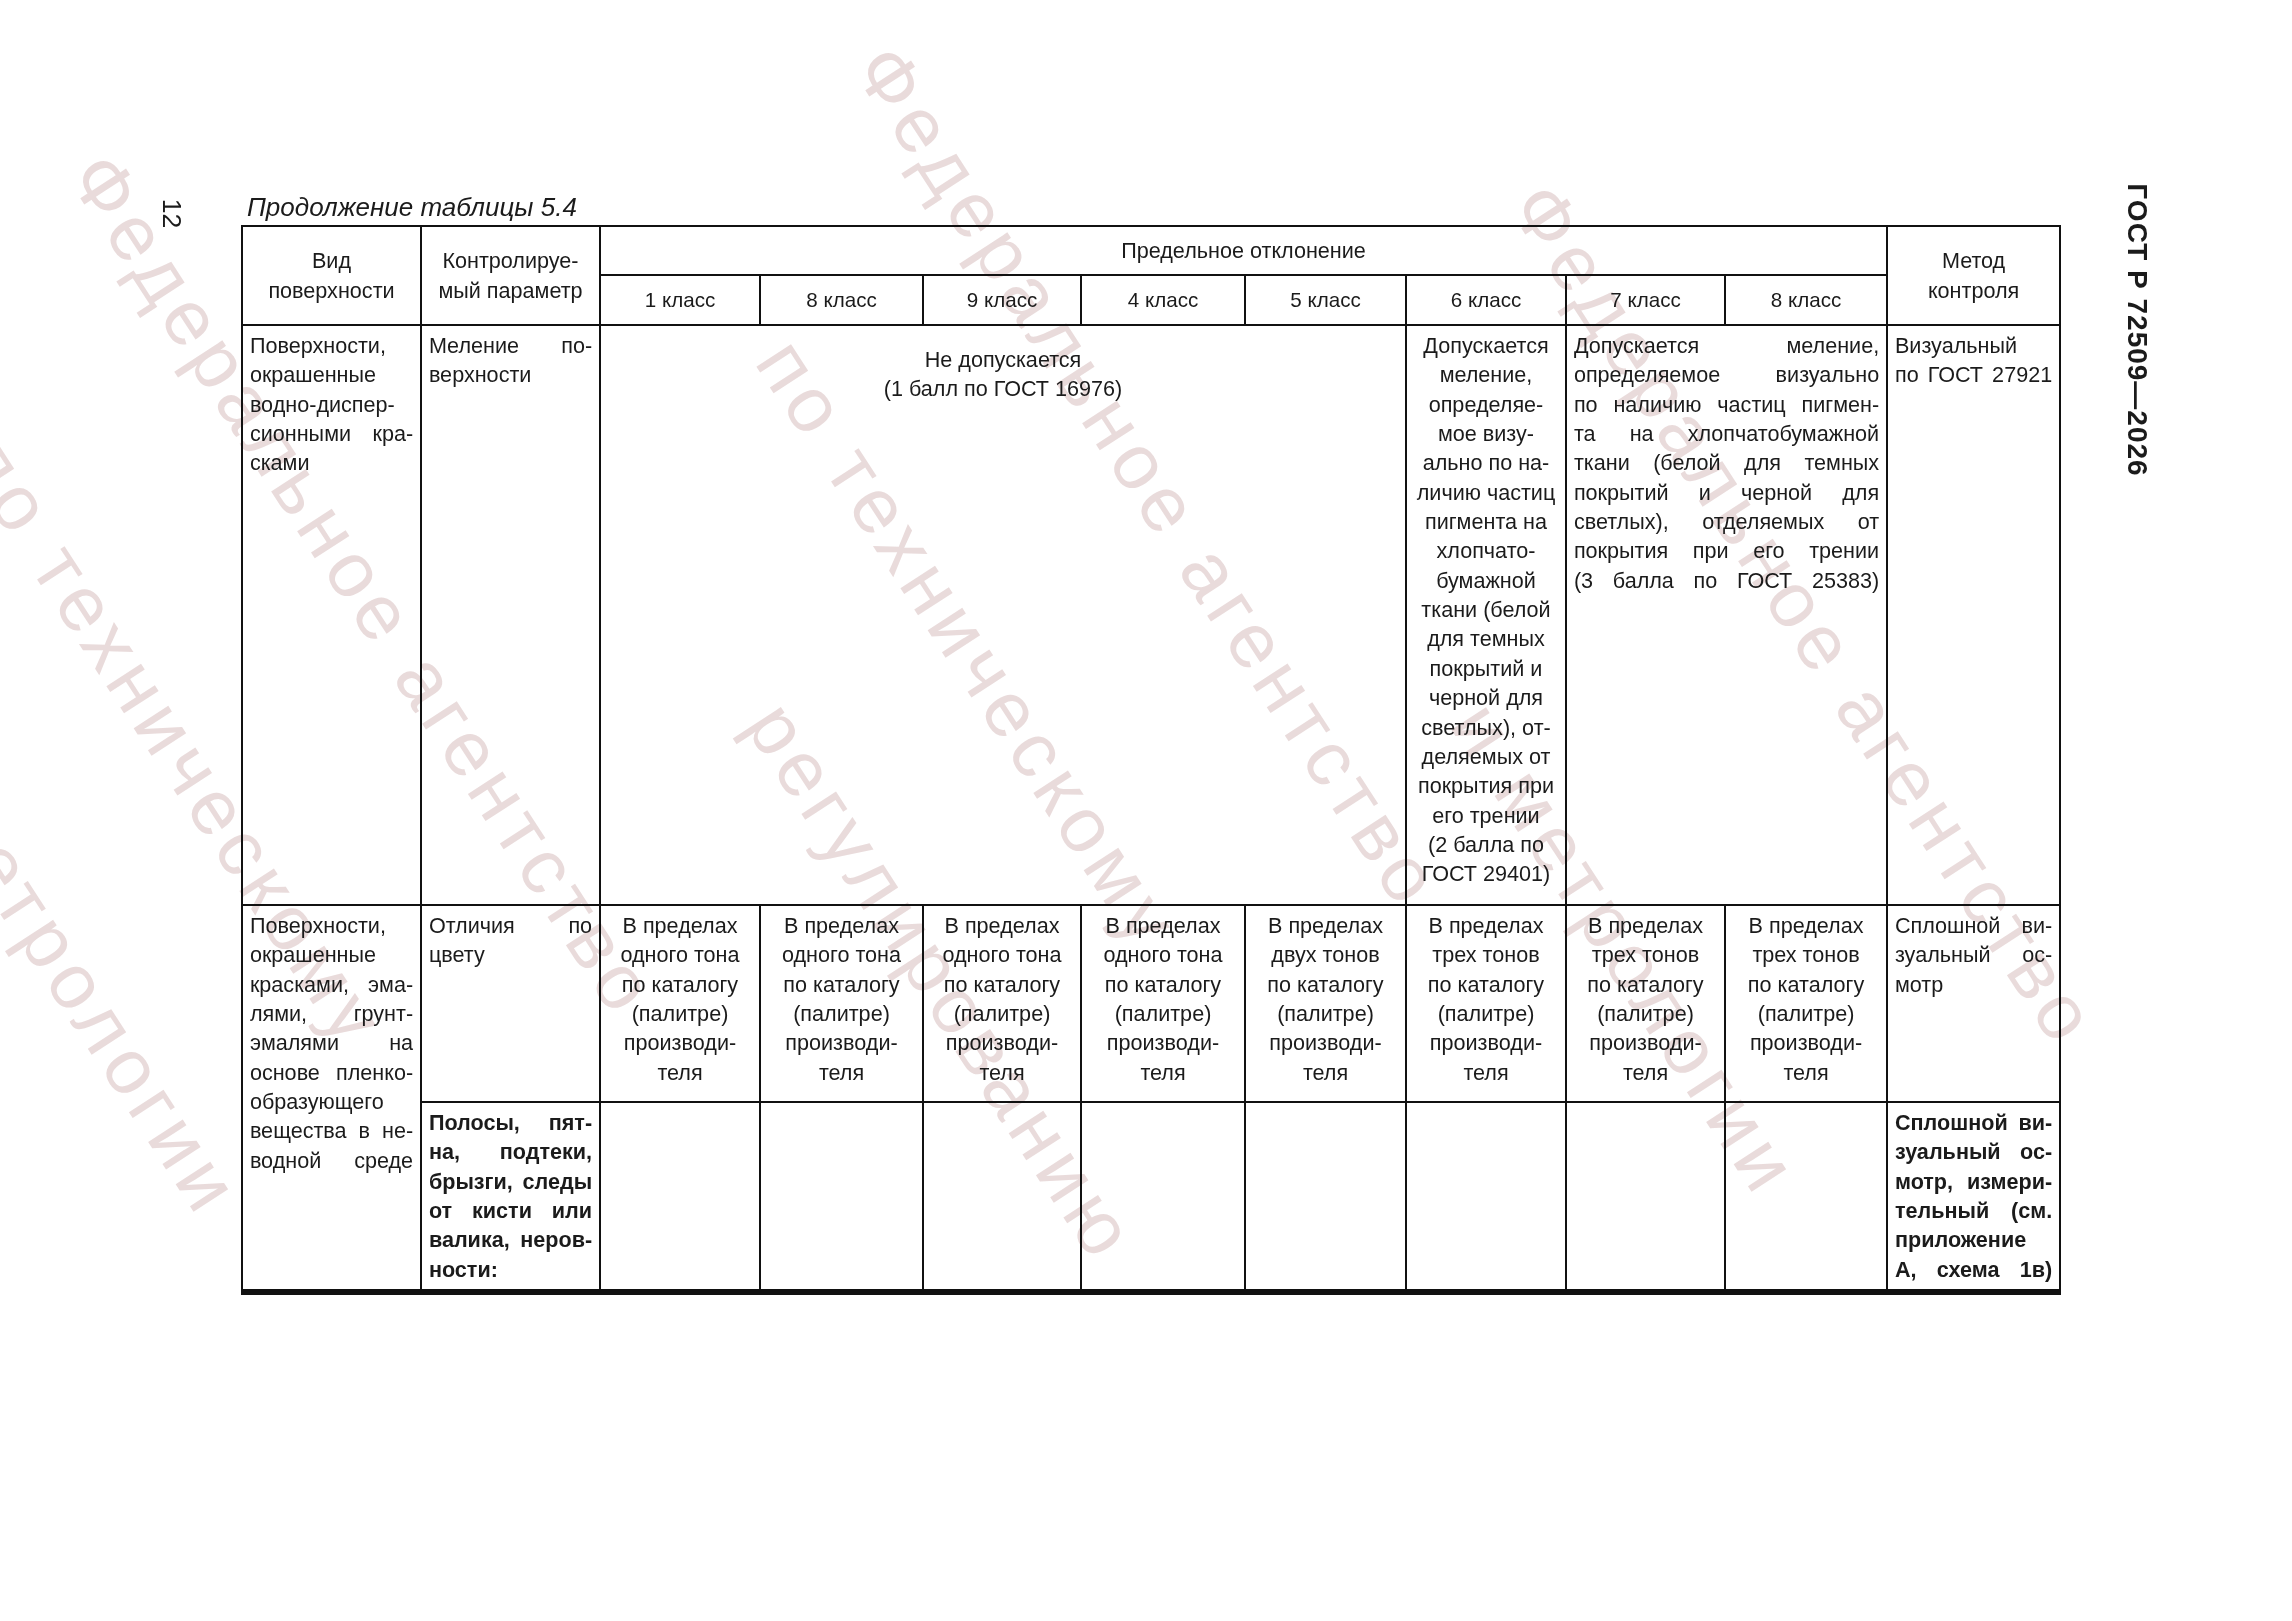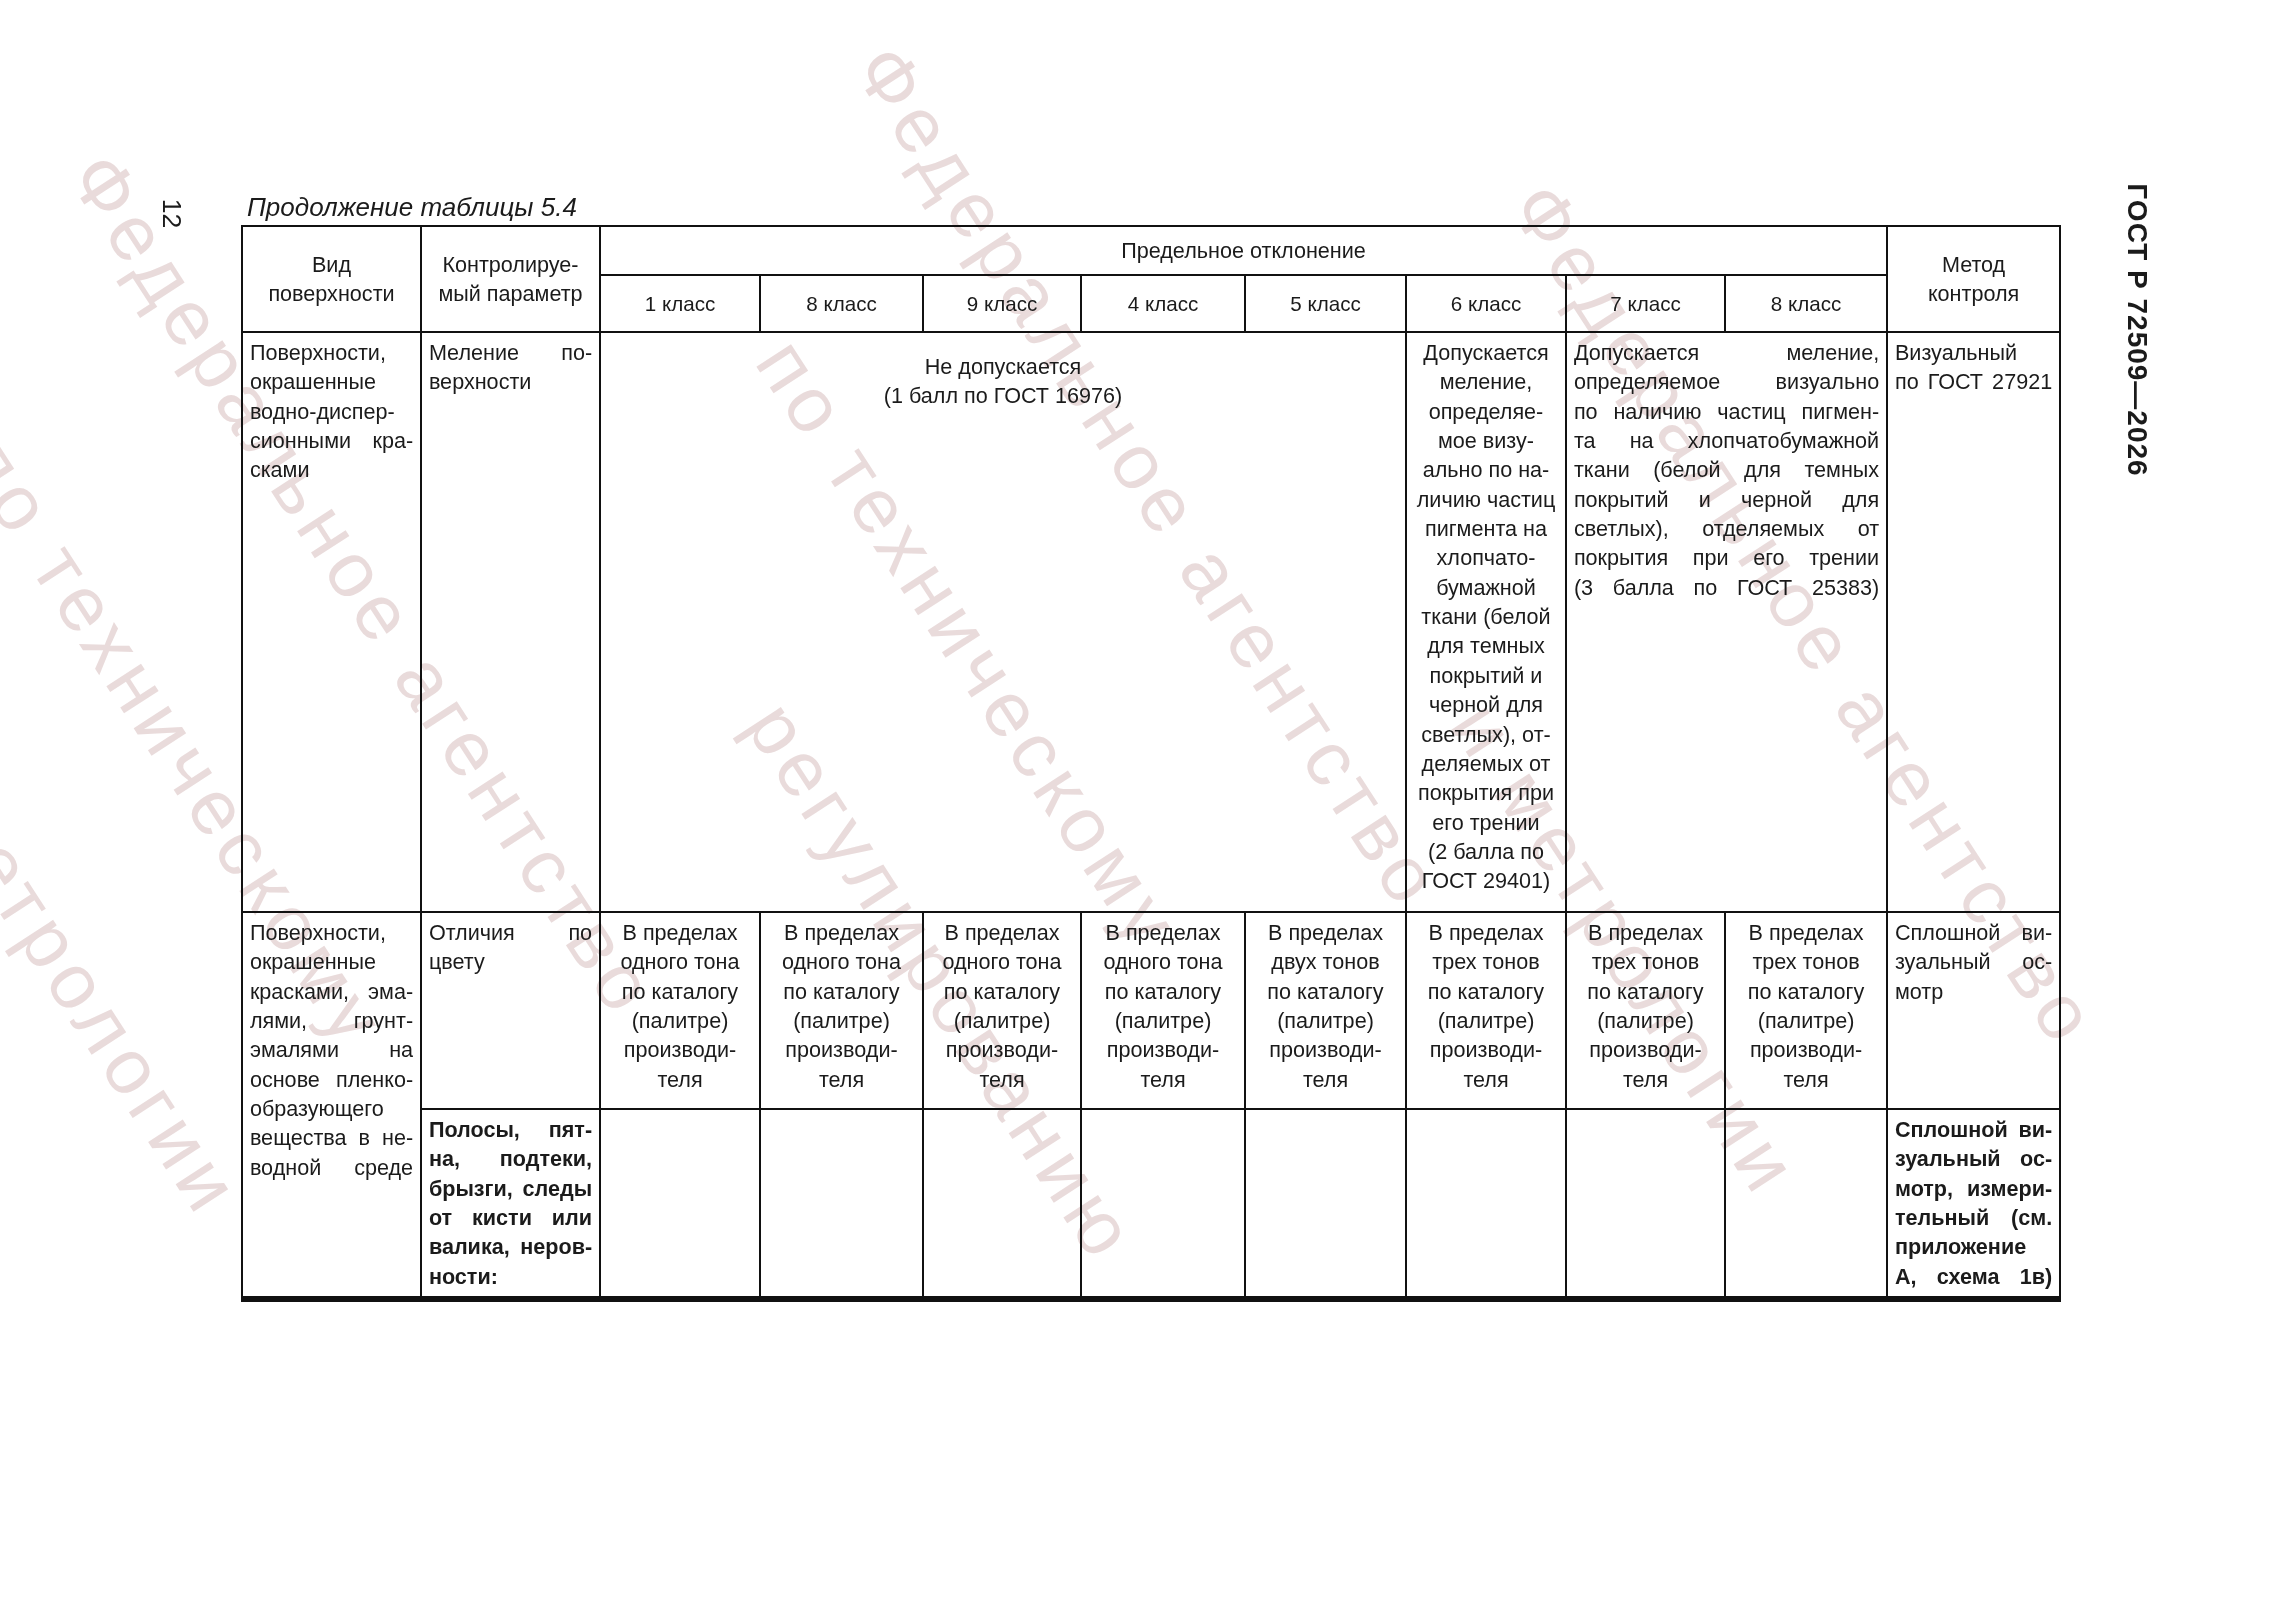--- a/index.html
+++ b/index.html
@@ -72,21 +72,21 @@
   }
   table { border-top: 2.9px solid #111; border-bottom: 6.9px solid #111; }
   thead th {
     font-weight: 400;
     text-align: center;
     vertical-align: middle;
     padding: 2px 3.9px;
     border-radius: 17px;
   }
   thead tr.hdr-top th { height: 49px; }
-  thead tr.hdr-classes th { height: 57px; font-size: 20.6px; margin-top: 24px; }
+  thead tr.hdr-classes th { height: 50px; font-size: 20.6px; margin-top: 24px; }
   tr.row1 > td { height: 580px; }
   tr.row2 > td { height: 197px; }
   tr.row3 > td { height: 187px; font-weight: bold; }
 
   .jst { text-align: justify; text-align-last: justify; }
   .ctr { text-align: center; }
   .top-ctr { text-align: center; padding-top: 19px; }
 </style>
 </head>
 <body>

